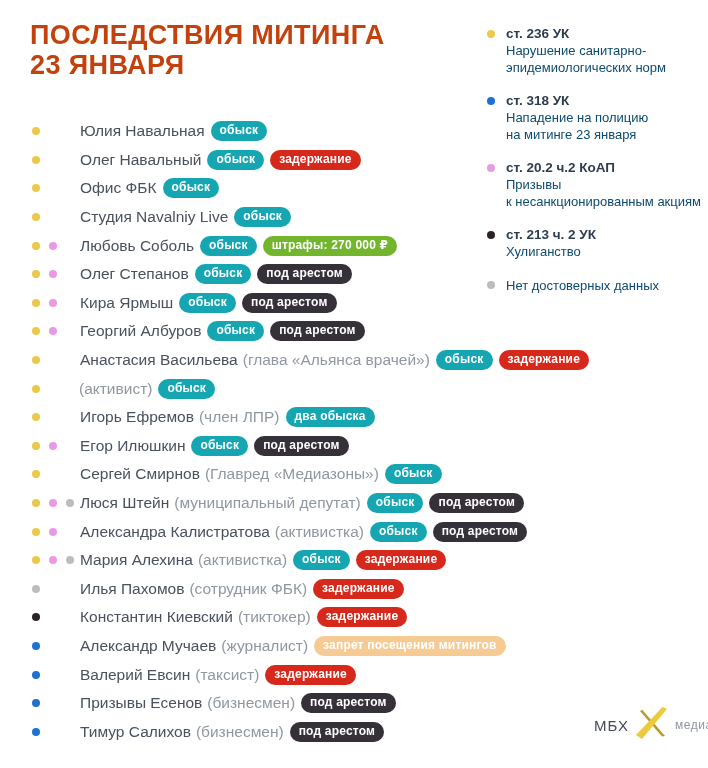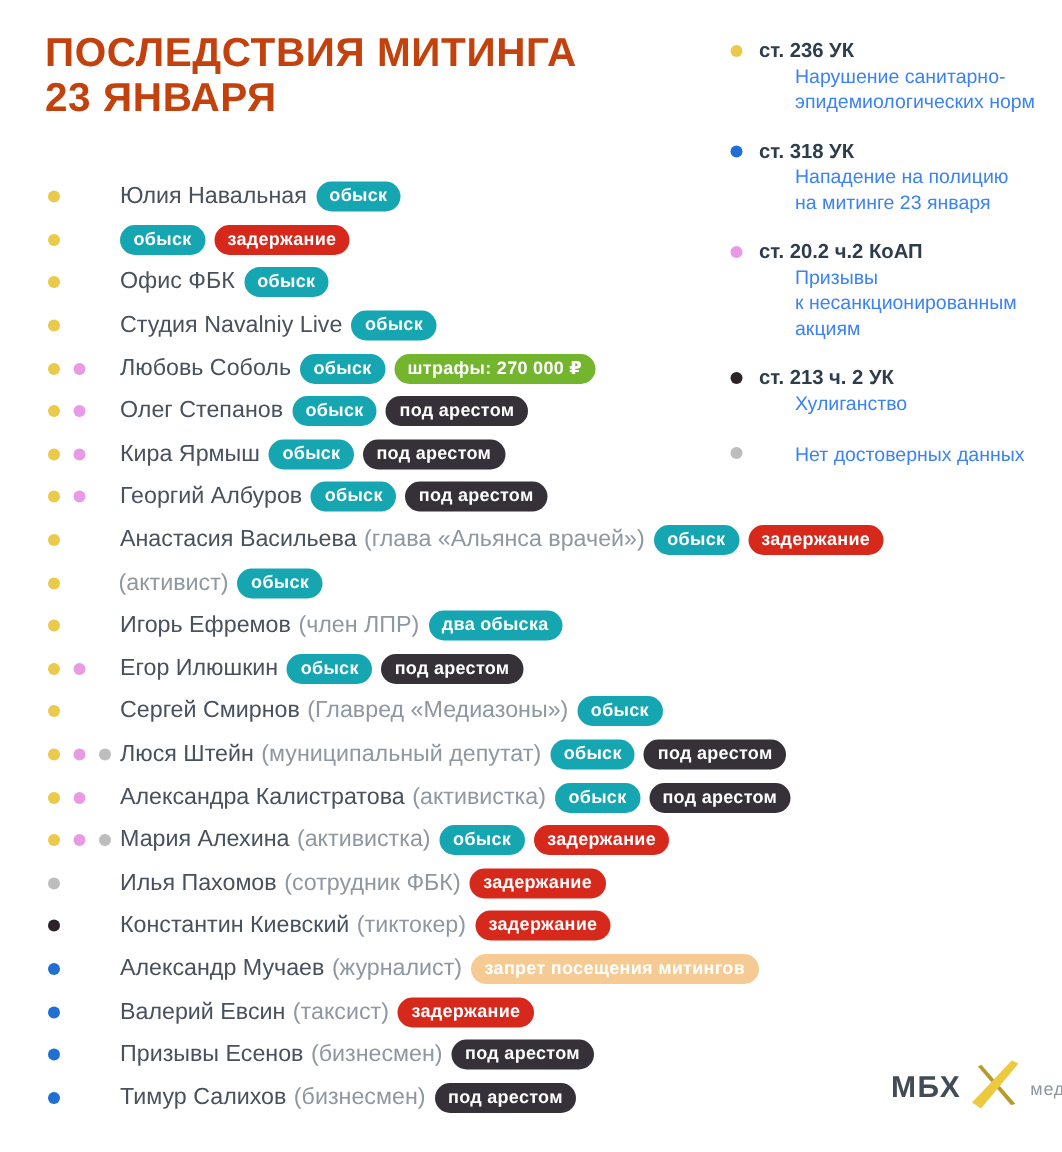--- a/index.html
+++ b/index.html
@@ -11,37 +11,37 @@
     position:absolute;left:30px;top:20px;
     font-size:27px;line-height:30px;font-weight:800;letter-spacing:.4px;
     color:#c2410c;text-transform:uppercase;
   }
   
   .legend{position:absolute;left:487px;top:26px;width:216px;}
   .legend-item{display:flex;align-items:flex-start;margin-bottom:17px;}
   .legend-dot{width:8px;height:8px;border-radius:50%;flex:0 0 8px;margin:4px 11px 0 0;}
   .legend-code{font-size:13.5px;font-weight:700;color:#2e3d4e;line-height:16px;}
   .legend-code:empty{display:none;}
-  .legend-desc{font-size:13px;color:#3b82f6;line-height:17px;white-space:pre-line;margin-left:24px;}
+  .legend-desc{font-size:13px;color:#0c4a6e;line-height:17px;white-space:pre-line;}
   
   .list{position:absolute;left:30px;top:117px;width:668px;}
   .row{height:28.6px;display:flex;align-items:center;}
   .dots{width:50px;flex:0 0 50px;display:flex;align-items:center;gap:9px;padding-left:2px;box-sizing:border-box;}
   .dot{width:8px;height:8px;border-radius:50%;}
   .row-content{display:flex;align-items:center;gap:6px;white-space:nowrap;}
   .person-name{font-size:15.5px;font-weight:400;color:#48515d;}
   .person-role{font-size:15.5px;font-weight:400;color:#8f97a1;margin-left:-1px;}
   .person-role:empty{display:none;}
   .tag{
     display:inline-block;color:#ffffff;font-size:12px;font-weight:700;
     line-height:15px;padding:2px 9px 3px;border-radius:11px;letter-spacing:.2px;
   }
   
   .logo{position:absolute;left:594px;top:704px;display:flex;align-items:center;}
-  .logo-text{font-size:20px;font-weight:700;color:#424b56;letter-spacing:1px;}
+  .logo-text{font-size:15px;font-weight:400;color:#424b56;letter-spacing:1px;}
   .logo-icon{margin:0 4px;}
   .logo-suffix{font-size:12px;color:#8f97a1;letter-spacing:.5px;}
 </style>
 </head>
 <body>
 
 <div class="title">
   <div>ПОСЛЕДСТВИЯ МИТИНГА</div>
   <div>23 ЯНВАРЯ</div>
 </div>
@@ -94,20 +94,21 @@
       <div class="row-content">
         <span class="person-name">Юлия Навальная</span>
         <span class="tag" style="background: rgb(22, 166, 178);">обыск</span>
       </div>
     </div>
     <div class="row">
       <div class="dots">
         <span class="dot" style="background: rgb(234, 201, 75);"></span>
       </div>
       <div class="row-content">
+        <span class="person-name">Олег Навальный</span>
         <span class="tag" style="background: rgb(22, 166, 178);">обыск</span>
         <span class="tag" style="background: rgb(215, 40, 28);">задержание</span>
       </div>
     </div>
     <div class="row">
       <div class="dots">
         <span class="dot" style="background: rgb(234, 201, 75);"></span>
       </div>
       <div class="row-content">
         <span class="person-name">Офис ФБК</span>

